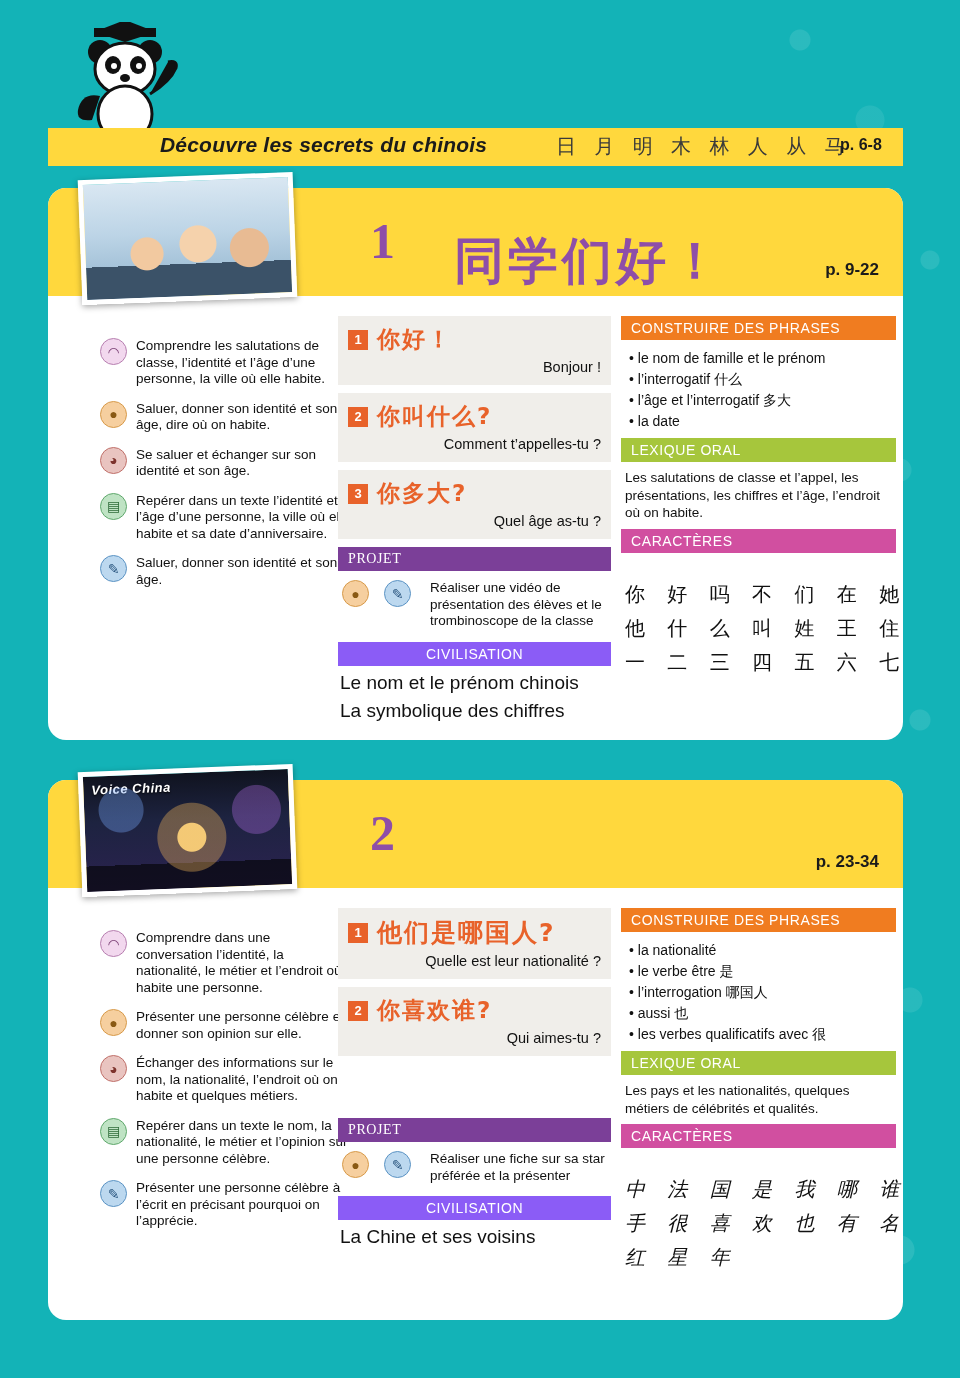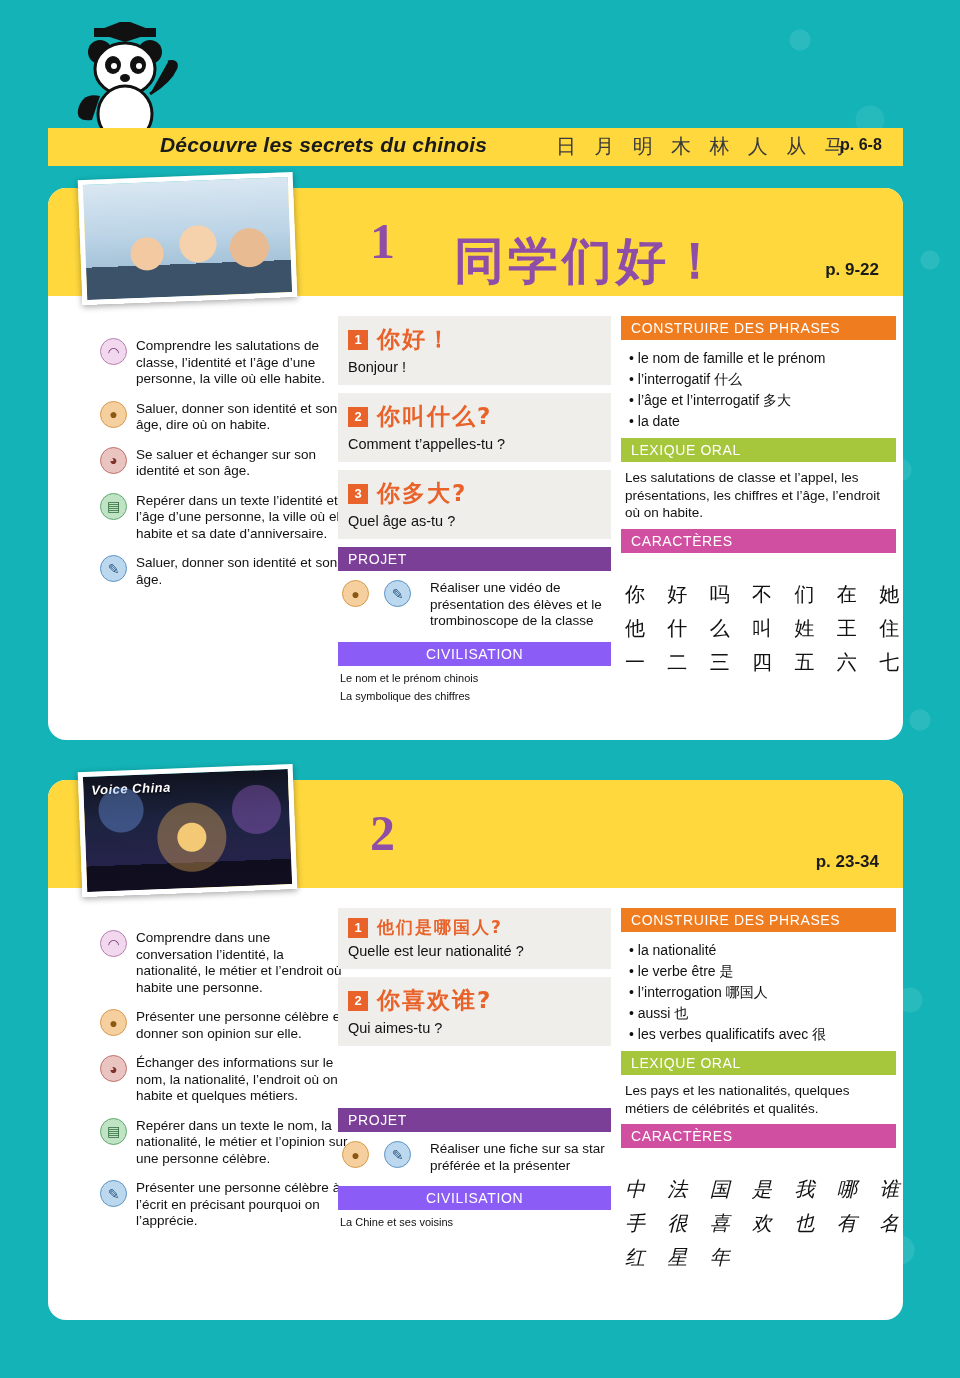--- a/index.html
+++ b/index.html
@@ -130,35 +130,35 @@
   .lesson-head { display:flex; align-items:center; }
   .lesson-num {
     width:20px; height:20px; background:#e8622a; color:#fff; font-size:13px;
     font-weight:bold; display:flex; align-items:center; justify-content:center;
     margin-right:9px; flex:0 0 20px;
   }
   .lesson-cn {
     font-size:23px; color:#e8622a; font-family:"DejaVu Sans", sans-serif;
     font-weight:bold; letter-spacing:2px;
   }
-  .lesson-fr { font-size:14.5px; color:#111; margin-top:4px; }
+  .lesson-fr { font-size:14.5px; color:#111; margin-top:4px;text-align:right; }
 
   .band {
     color:#fff; font-size:14px; padding:4px 10px; letter-spacing:0.6px;
   }
-  .band-projet { background:#7b3f98; }
+  .band-projet { background:#7b3f98;font-family:Liberation Serif, serif; }
   .band-civil  { background:#8b5cf6;text-align:center; }
   .band-constr { background:#f07c20; }
   .band-lex    { background:#a6c63c; }
   .band-car    { background:#d14fa0; }
 
   .projet-body { display:flex; padding:9px 4px 6px 4px; }
   .projet-icons { display:flex; gap:6px; margin-right:10px; flex:0 0 auto; }
   .projet-text { font-size:13.5px; line-height:16.5px; color:#111; }
-  .civil-item { font-size:11px; color:#111; padding:6px 2px 0 2px; }
+  .civil-item { font-size:19px; color:#111; padding:6px 2px 0 2px; }
 
   
   .right { position:absolute; width:275px; }
   .bullets { padding:8px 6px 6px 8px; }
   .bullet { font-size:14px; color:#111; line-height:21px; }
   .lex-text { font-size:13.5px; line-height:17.5px; color:#111; padding:7px 4px 7px 4px; }
   .chars {
     padding:24px 4px 6px 4px; font-family:"DejaVu Sans", sans-serif;
     font-size:20px; color:#111; line-height:34px; letter-spacing:8px;
   }
@@ -310,21 +310,21 @@
     <div class="obj-row">
       <div class="obj-icon ic-write">✎</div>
       <div class="obj-text">Présenter une personne célèbre à l’écrit en précisant pourquoi on l’apprécie.</div>
     </div>
   </div>
 
   <div class="mid" style="left:290px; top:128px;">
     <div class="lesson">
       <div class="lesson-head">
         <div class="lesson-num">1</div>
-        <div class="lesson-cn" style="font-size:17px;">他们是哪国人?</div>
+        <div class="lesson-cn" style="font-size:25px;">他们是哪国人?</div>
       </div>
       <div class="lesson-fr">Quelle est leur nationalité ?</div>
     </div>
     <div class="lesson">
       <div class="lesson-head">
         <div class="lesson-num">2</div>
         <div class="lesson-cn">你喜欢谁?</div>
       </div>
       <div class="lesson-fr">Qui aimes-tu ?</div>
     </div>

